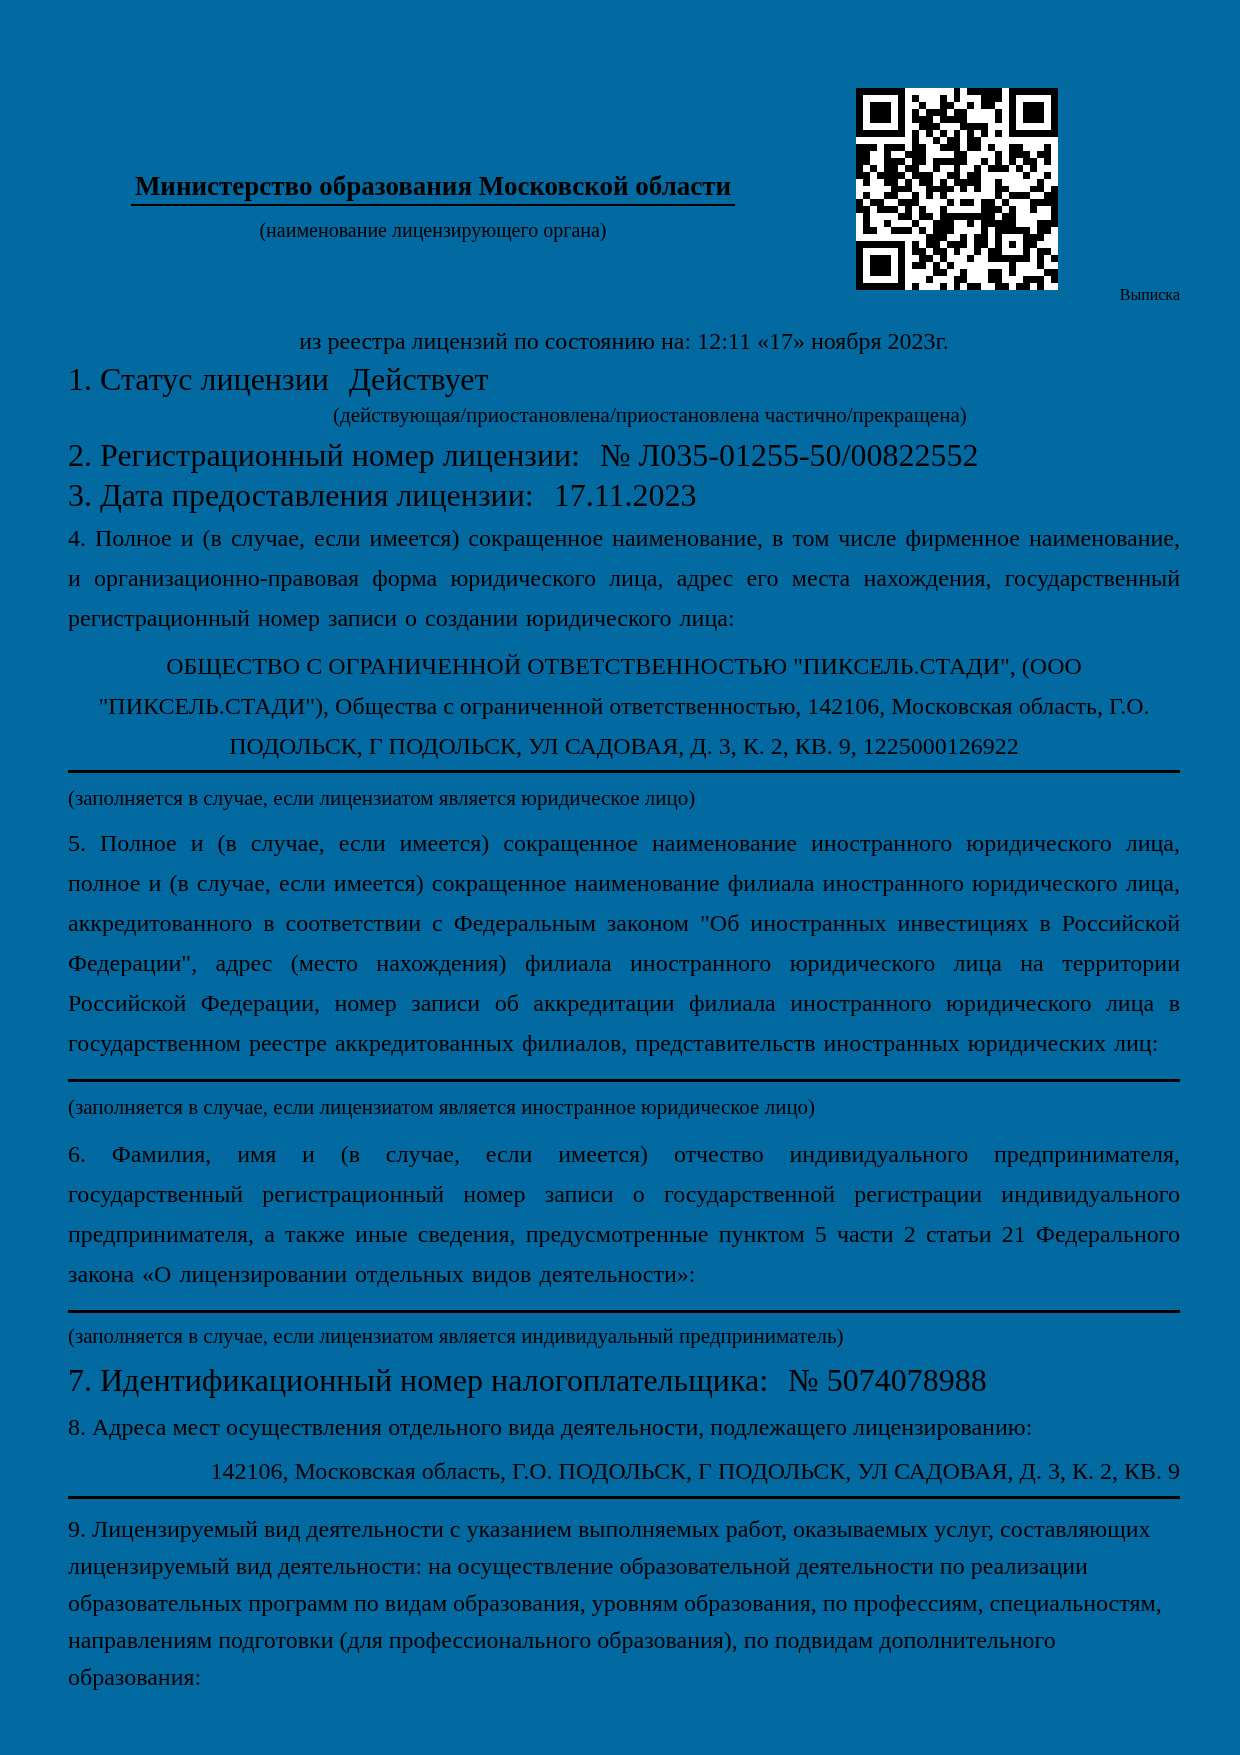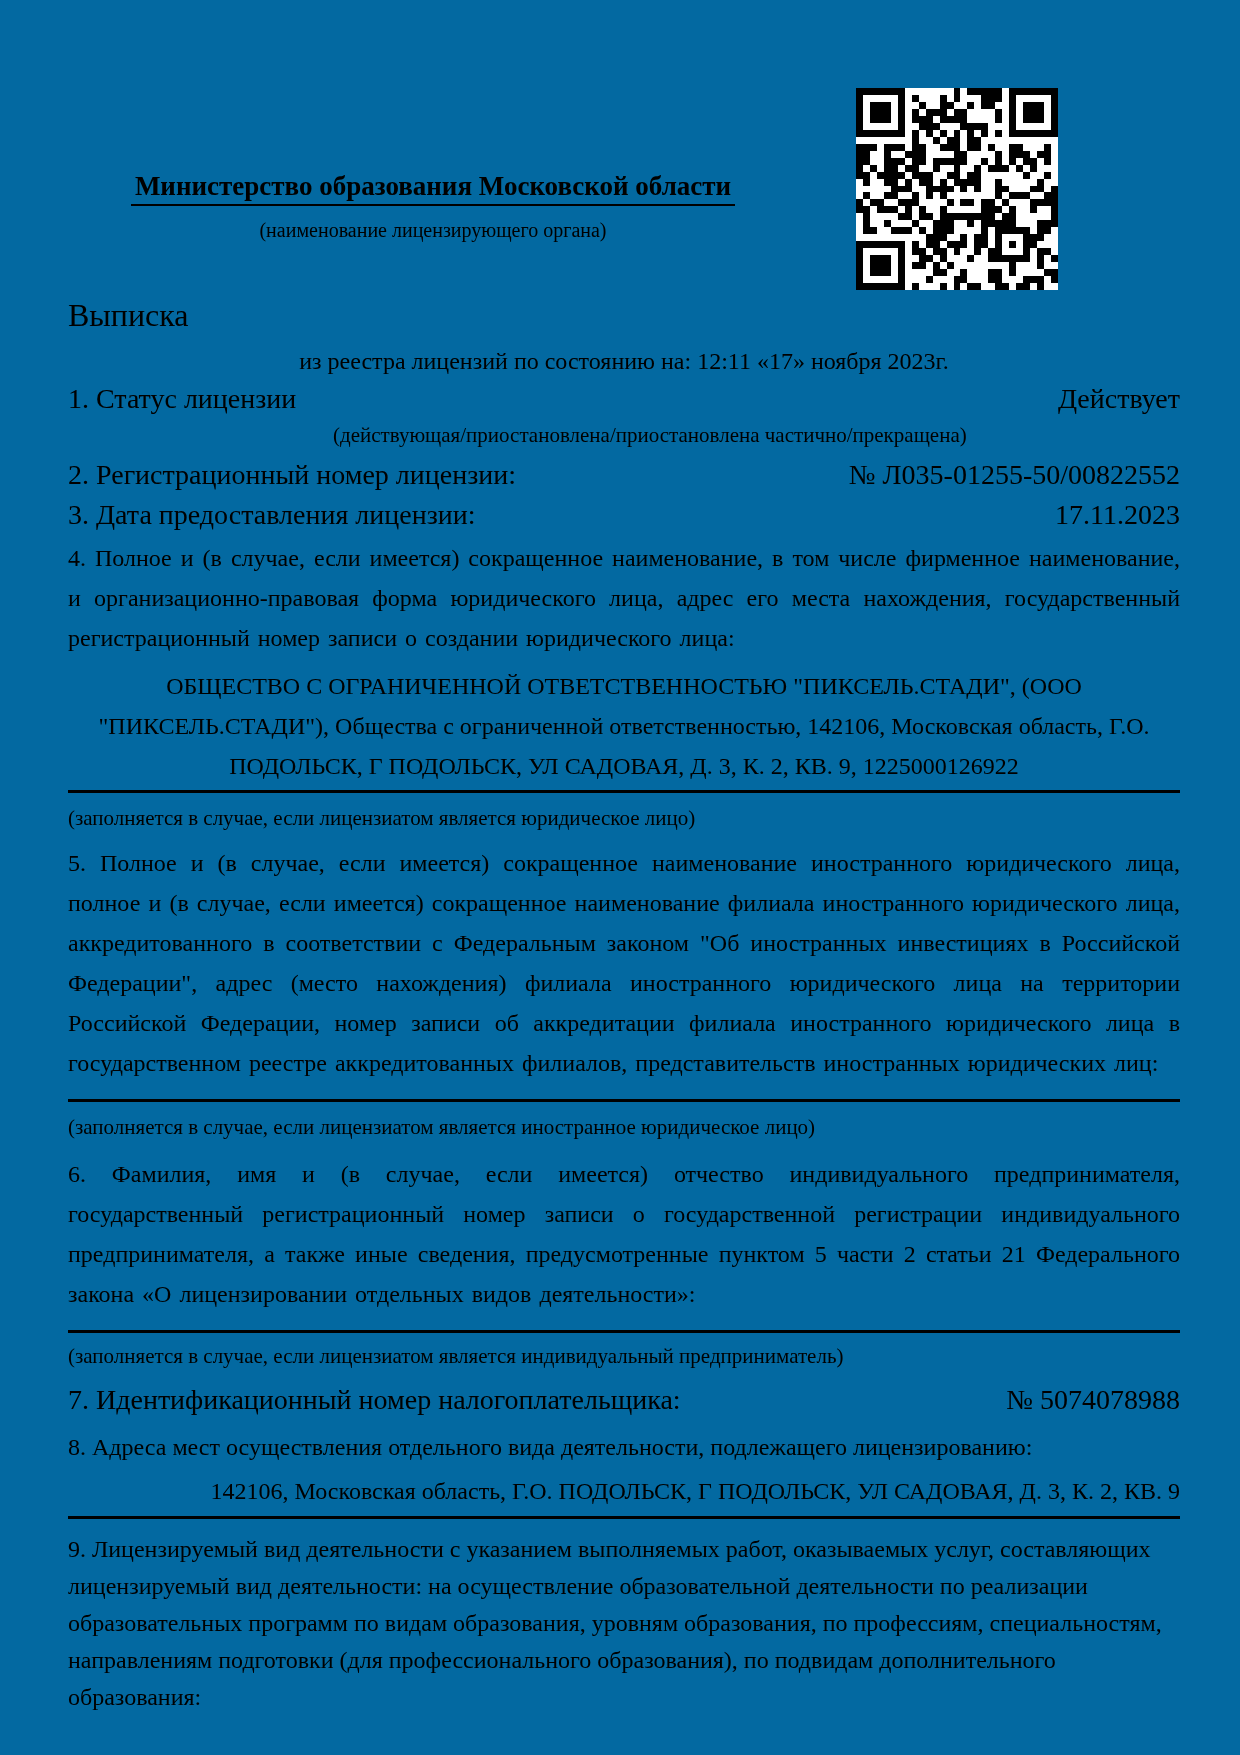--- a/index.html
+++ b/index.html
@@ -13,26 +13,26 @@
     overflow:hidden;
   }
   .qr{position:absolute;top:88px;left:856px;width:202px;height:202px;}
   .qr svg{display:block;width:202px;height:202px;}
 
   .header{margin-top:166px;width:730px;text-align:center;}
   .authority{display:inline-block;font-weight:bold;font-size:27px;line-height:32px;
     border-bottom:2px solid #000;padding:0 4px 2px;}
   .authority-caption{margin-top:12px;font-size:20px;line-height:24px;}
 
-  .doc-title{margin-top:58px;text-align:left;font-size:32px;line-height:30px;}
+  .doc-title{margin-top:38px;text-align:right;font-size:16px;line-height:30px;}
   .doc-subtitle{margin-top:16px;text-align:center;font-size:24px;line-height:30px;}
 
-  .field-row{display:flex;font-size:28px;line-height:30px;gap:20px;}
+  .field-row{display:flex;font-size:32px;line-height:30px;gap:20px;}
   .field-label{white-space:nowrap;}
-  .field-value{flex:1;text-align:right;}
+  .field-value{flex:1;text-align:left;}
 
   .row-caption{font-size:21px;line-height:26px;text-align:left;}
   .row-caption.offset{margin-left:265px;}
 
   .para{font-size:24px;line-height:40px;text-align:justify;word-spacing:2px;}
   .para.left-aligned{text-align:left;line-height:37px;word-spacing:normal;}
 
   .org-block{font-size:24px;line-height:40px;text-align:center;
     border-bottom:3px solid #000;padding-bottom:4px;}
 

